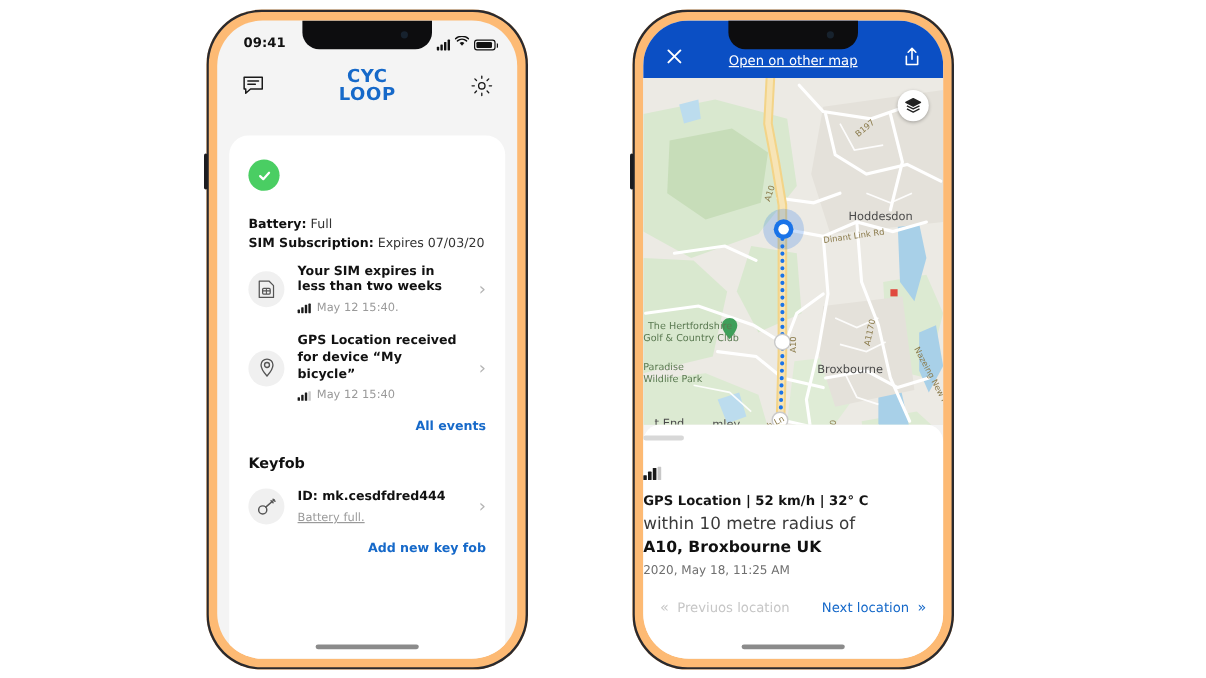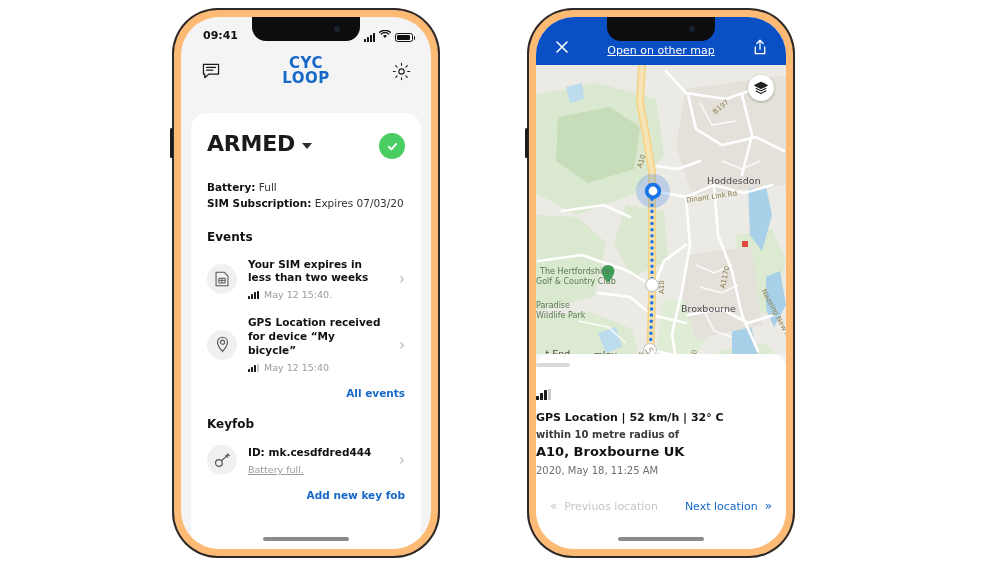--- a/index.html
+++ b/index.html
@@ -108,21 +108,21 @@
   .sheet { position: absolute; left: 0; right: 0; bottom: 0; height: 195px;
            background: #fff; border-radius: 14px 14px 0 0; z-index: 16;
            display: flex; flex-direction: column; padding-top: 9px; }
   .grabber { width: 34px; height: 4px; border-radius: 3px; background: #d8d8d8; }
   .sheet-bars { margin-top: 22px; }
   .sheet-bars .mini-bars { height: 11px; }
   .sheet-bars .mini-bars i:nth-child(1){height:4px} .sheet-bars .mini-bars i:nth-child(2){height:7px}
   .sheet-bars .mini-bars i:nth-child(3){height:10px} .sheet-bars .mini-bars i:nth-child(4){height:11px}
   .sheet-bars .mini-bars i { width: 3px; }
   .s-line1 { margin-top: 11px; font-size: 11px; font-weight: 800; color: #141414; }
-  .s-line2 { margin-top: 5px; font-size: 10px; color: #3a3a3a; font-weight: bold; }
+  .s-line2 { margin-top: 5px; font-size: 14px; color: #3a3a3a; }
   .s-line3 { margin-top: 4px; font-size: 13px; font-weight: 800; color: #111; }
   .s-line4 { margin-top: 6px; font-size: 10px; color: #6f6f6f; }
   .nav-row { position: absolute; left: 0; right: 0; bottom: 36px;
              display: flex; align-items: center; justify-content: space-between;
              padding: 0 14px; font-size: 11px; }
   .nav-prev { color: #c6c6c6; display: flex; align-items: center; gap: 7px; }
   .nav-next { color: #1669c9; display: flex; align-items: center; gap: 7px; }
   .nav-sym { font-size: 12px; }
 </style>
 </head>
@@ -174,43 +174,38 @@
           <svg width="19" height="19" viewBox="0 0 22 22" fill="none" stroke="currentColor" stroke-width="1.3">
             <circle cx="11" cy="11" r="3.1"></circle>
             <path d="M11 1.6v2.2M11 18.2v2.2M1.6 11h2.2M18.2 11h2.2M4.3 4.3l1.6 1.6M16.1 16.1l1.6 1.6M17.7 4.3l-1.6 1.6M5.9 16.1l-1.6 1.6" stroke-linecap="round"></path>
           </svg>
         </div>
       </div>
 
       <div class="card">
 
         <div class="status-row">
-          <div class="armed">
-            <span>ARMED</span>
-            <span class="chev-d"></span>
-          </div>
           <div class="check">
             <svg width="13" height="13" viewBox="0 0 14 14" fill="none" stroke="#fff" stroke-width="2" stroke-linecap="round" stroke-linejoin="round">
                 <path d="M3 7.3 5.8 10 11 4.3"></path>
               </svg>
           </div>
         </div>
 
         <div class="meta">
           <div>
             <b>Battery:</b>
             <span>Full</span>
           </div>
           <div>
             <b>SIM Subscription:</b>
             <span>Expires 07/03/20</span>
           </div>
         </div>
 
-        <div class="section-title">Events</div>
 
         <div class="ev">
           <div class="ev-ic">
             <svg width="14" height="16" viewBox="0 0 16 18" fill="none" stroke="currentColor" stroke-width="1.2">
               <path d="M1.2 1.2h9.2l4.4 4.4v11.2H1.2z" stroke-linejoin="round"></path>
               <rect x="4.4" y="8.2" width="7.2" height="5.4" rx="1"></rect>
               <path d="M4.4 10.6h7.2M8 8.2v5.4" stroke-width="1"></path>
             </svg>
           </div>
           <div class="ev-body">

